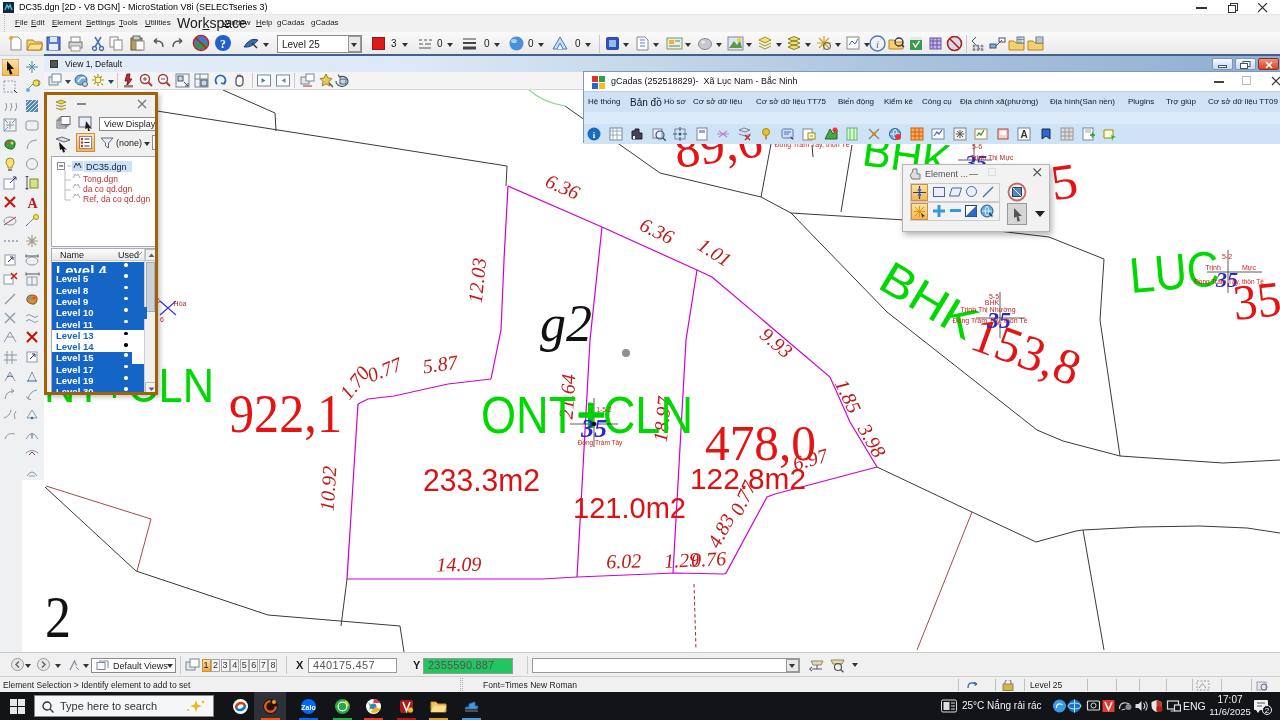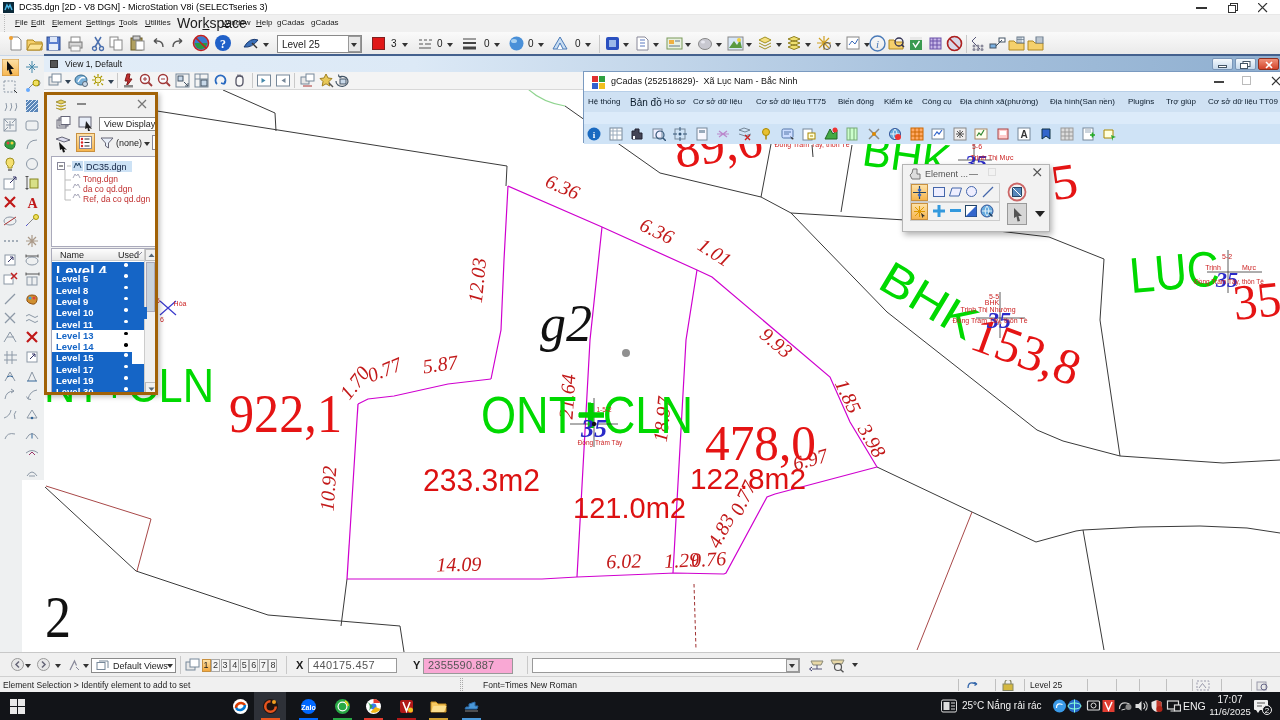--- a/index.html
+++ b/index.html
@@ -890,21 +890,21 @@
     <div class="abs" style="left:220.6px;top:6px;width:9px;height:13px;background:#f4f4f4;border:1px solid #aaa;font-size:9px;text-align:center;color:#333">3</div>
     <div class="abs" style="left:230.2px;top:6px;width:9px;height:13px;background:#f4f4f4;border:1px solid #aaa;font-size:9px;text-align:center;color:#333">4</div>
     <div class="abs" style="left:239.7px;top:6px;width:9px;height:13px;background:#f4f4f4;border:1px solid #aaa;font-size:9px;text-align:center;color:#333">5</div>
     <div class="abs" style="left:249.2px;top:6px;width:9px;height:13px;background:#f4f4f4;border:1px solid #aaa;font-size:9px;text-align:center;color:#333">6</div>
     <div class="abs" style="left:258.8px;top:6px;width:9px;height:13px;background:#f4f4f4;border:1px solid #aaa;font-size:9px;text-align:center;color:#333">7</div>
     <div class="abs" style="left:268.4px;top:6px;width:9px;height:13px;background:#f4f4f4;border:1px solid #aaa;font-size:9px;text-align:center;color:#333">8</div>
     <div class="sep" style="left:286px;top:3px;height:18px"></div>
     <div class="abs" style="left:296px;top:6px;font-size:11px;font-weight:bold">X</div>
     <div class="abs" style="left:308px;top:5px;width:89px;height:15px;background:#fff;border:1px solid #999;font-size:11px;color:#555;padding:0 0 0 4px;letter-spacing:0.4px">440175.457</div>
     <div class="abs" style="left:413px;top:6px;font-size:11px;font-weight:bold">Y</div>
-    <div class="abs" style="left:423px;top:5px;width:90px;height:15px;background:#f9a8d4;border:1px solid #999;font-size:11px;color:#555;padding:0 0 14px 4px;letter-spacing:0.2px">2355590.887</div>
+    <div class="abs" style="left:423px;top:5px;width:90px;height:15px;background:#22c55e;border:1px solid #999;font-size:11px;color:#555;padding:0 0 14px 4px;letter-spacing:0.2px">2355590.887</div>
     <div class="sep" style="left:527px;top:3px;height:18px"></div>
     <div class="abs" style="left:532px;top:5px;width:268px;height:15px;background:#fff;border:1px solid #999"></div>
     <div class="abs" style="left:786px;top:6px;width:13px;height:13px;background:#e8e8e8;border:1px solid #999"></div>
     <div class="darr" style="left:789px;top:11px"></div>
     <svg class="ico" style="left:808px;top:4px" width="18" height="16">
       <path d="M3 4 h12 l-2 4 h-8 z" fill="#e8d8a8" stroke="#887"></path>
       <path d="M9 8 v4 m-5 0 h10" stroke="#557" fill="none"></path>
       <path d="M4 14 l-2.5 -2 2.5 -2" fill="none" stroke="#336"></path>
     </svg>
     <svg class="ico" style="left:829px;top:4px" width="18" height="16">
@@ -945,20 +945,32 @@
       <circle cx="8" cy="7" r="3" fill="none" stroke="#668"></circle>
     </svg>
   </div>
 <div class="abs" style="left:0;top:692px;width:1280px;height:28px;background:#121418">
     <svg class="ico" style="left:10px;top:7px" width="15" height="15">
       <rect width="7" height="7" fill="#e8e8e8"></rect>
       <rect x="8" width="7" height="7" fill="#e8e8e8"></rect>
       <rect y="8" width="7" height="7" fill="#e8e8e8"></rect>
       <rect x="8" y="8" width="7" height="7" fill="#e8e8e8"></rect>
     </svg>
+    <div class="abs" style="left:34px;top:695px;width:180px;height:22px;background:#f5f6f7;border:1px solid #888;top:3px">
+      <svg class="ico" style="left:7px;top:5px" width="12" height="12">
+        <circle cx="5" cy="5" r="4" fill="none" stroke="#333" stroke-width="1.3"></circle>
+        <path d="M8 8 l3.5 3.5" stroke="#333" stroke-width="1.3"></path>
+      </svg>
+      <div class="abs" style="left:25px;top:4px;font-size:11px;color:#333">Type here to search</div>
+      <svg class="ico" style="left:148px;top:3px" width="26" height="16">
+        <path d="M13 1 l1.5 4.5 L19 7 l-4.5 1.5 L13 13 l-1.5 -4.5 L7 7 l4.5 -1.5 z" fill="#e8b820"></path>
+        <circle cx="20" cy="3" r="1.2" fill="#e8b820"></circle>
+        <circle cx="5" cy="11" r="1" fill="#e8b820"></circle>
+      </svg>
+    </div>
     <svg class="ico" style="left:232px;top:6px" width="17" height="17" viewBox="0 0 17 17">
       <circle cx="8.5" cy="8.5" r="7.5" fill="#fff"></circle>
       <path d="M4 10 a5 5 0 0 1 9 -3" stroke="#d83b01" stroke-width="2.5" fill="none"></path>
       <path d="M13 7 a5 5 0 0 1 -9 3" stroke="#0078d4" stroke-width="2.5" fill="none"></path>
     </svg>
     <div class="abs" style="left:254px;top:0;width:32px;height:28px;background:#2e3138"></div>
     <svg class="ico" style="left:262px;top:6px" width="17" height="17" viewBox="0 0 17 17">
       <circle cx="8.5" cy="8.5" r="7.5" fill="#201510"></circle>
       <path d="M8.5 2 a6.5 6.5 0 1 0 6.5 6.5 l-2.5 0 a4 4 0 1 1 -4 -4 z" fill="#e8541e"></path>
       <circle cx="12" cy="4" r="2" fill="#f0a020"></circle>

